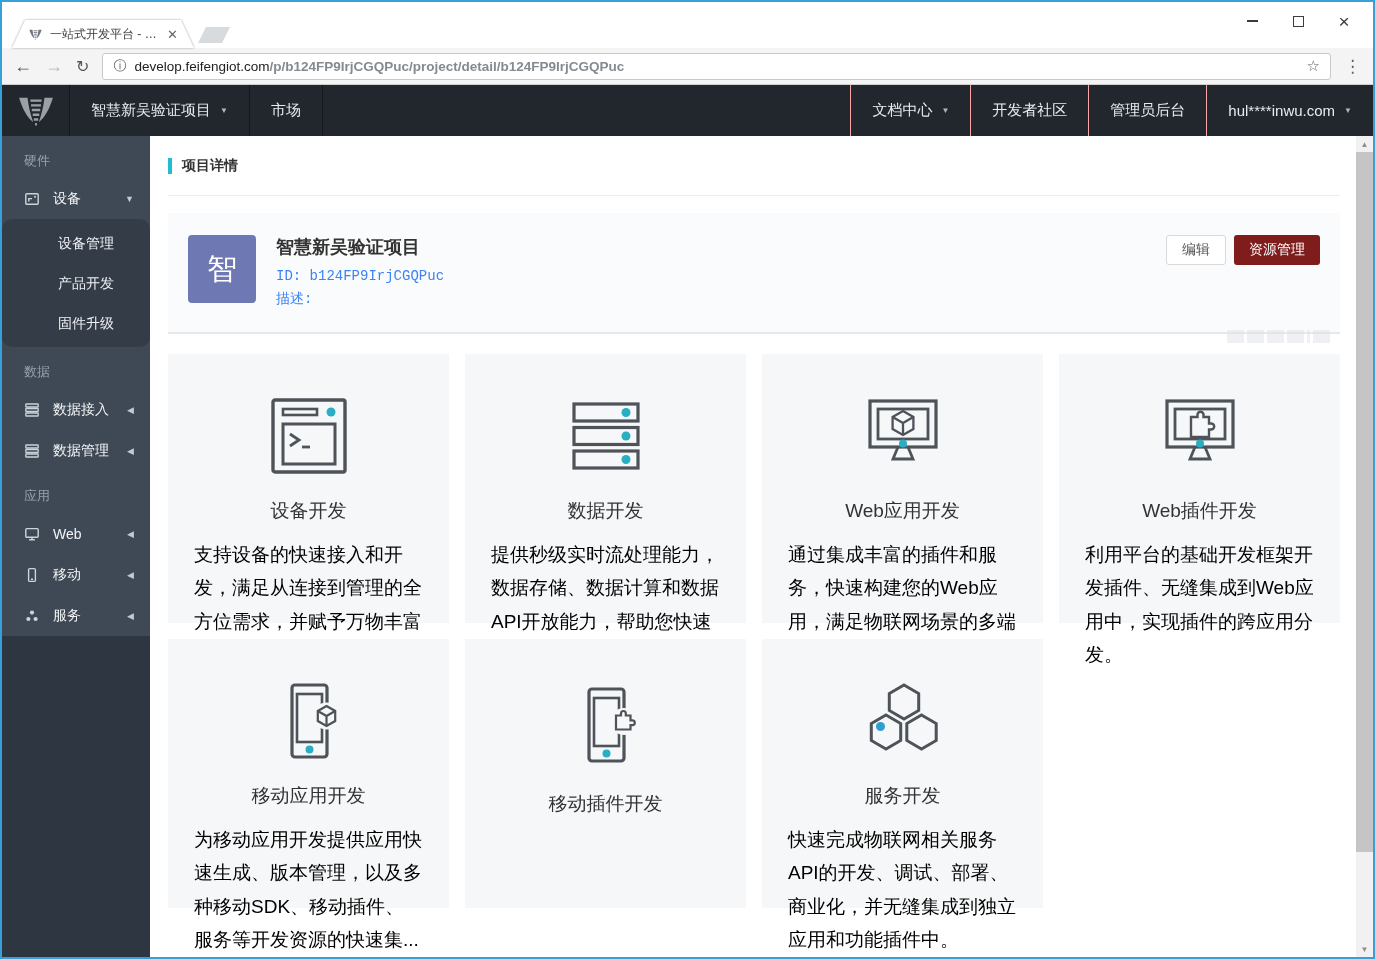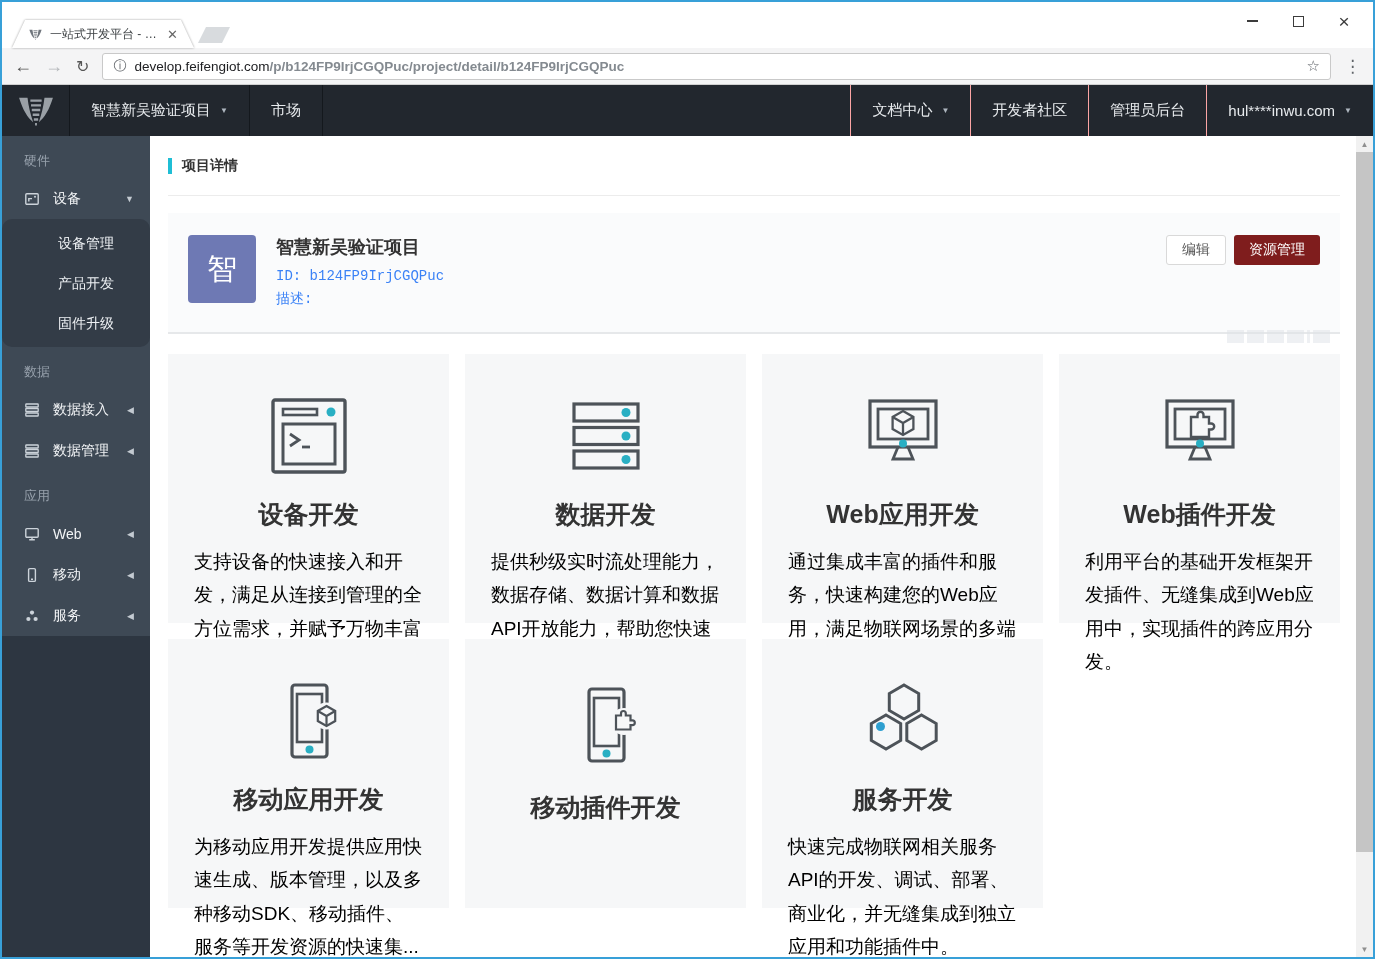--- a/index.html
+++ b/index.html
@@ -67,21 +67,21 @@
   .proj-name { font-size:18px; font-weight:bold; color:#333; margin-bottom:9px; }
   .proj-id, .proj-desc { font-size:14px; color:#3b82f6; margin-bottom:6px;font-family:Liberation Mono, monospace; }
   .banner-actions { margin-left:auto; display:flex; gap:8px; }
   .btn { height:30px; border-radius:3px; font-size:14px; padding:0 15px; cursor:pointer; font-family:inherit; }
   .btn-edit { background:#fff; border:1px solid #d9d9d9; color:#555; }
   .btn-resource { background:#7f1d1d; border:none; color:#fff; }
 
   .cards { margin-top:20px; display:grid; grid-template-columns:repeat(4,1fr); gap:16px; }
   .card { background:#f6f7f8; height:269px; display:flex; flex-direction:column; align-items:center; padding:42px 26px 0; cursor:pointer; }
   .card-icon { height:88px; display:flex; align-items:center; justify-content:center; }
-  .card-title { margin-top:22px; font-size:25px; font-weight:bold; color:#333; }
+  .card-title { margin-top:22px; font-size:19px; font-weight:normal; color:#333; }
   .card-desc { margin-top:14px; font-size:19px; color:#000000; line-height:1.75; align-self:stretch; }
 
   .watermark { position:absolute; top:194px; right:26px; display:flex; gap:3px; opacity:.5; filter:blur(.7px); }
   .watermark span { width:17px; height:13px; background:#dfe3e8; }
   .watermark span.thin { width:3px; }
 
   .scrollbar { width:17px; background:#f1f1f1; display:flex; flex-direction:column; align-items:center; flex:0 0 auto; }
   .sb-arrow { height:16px; width:100%; display:flex; align-items:center; justify-content:center; color:#8f8f8f; font-size:8px; cursor:pointer; }
   .sb-thumb { width:100%; height:700px; background:#c5c5c5; cursor:grab; }
   .sb-rest { flex:1; }

